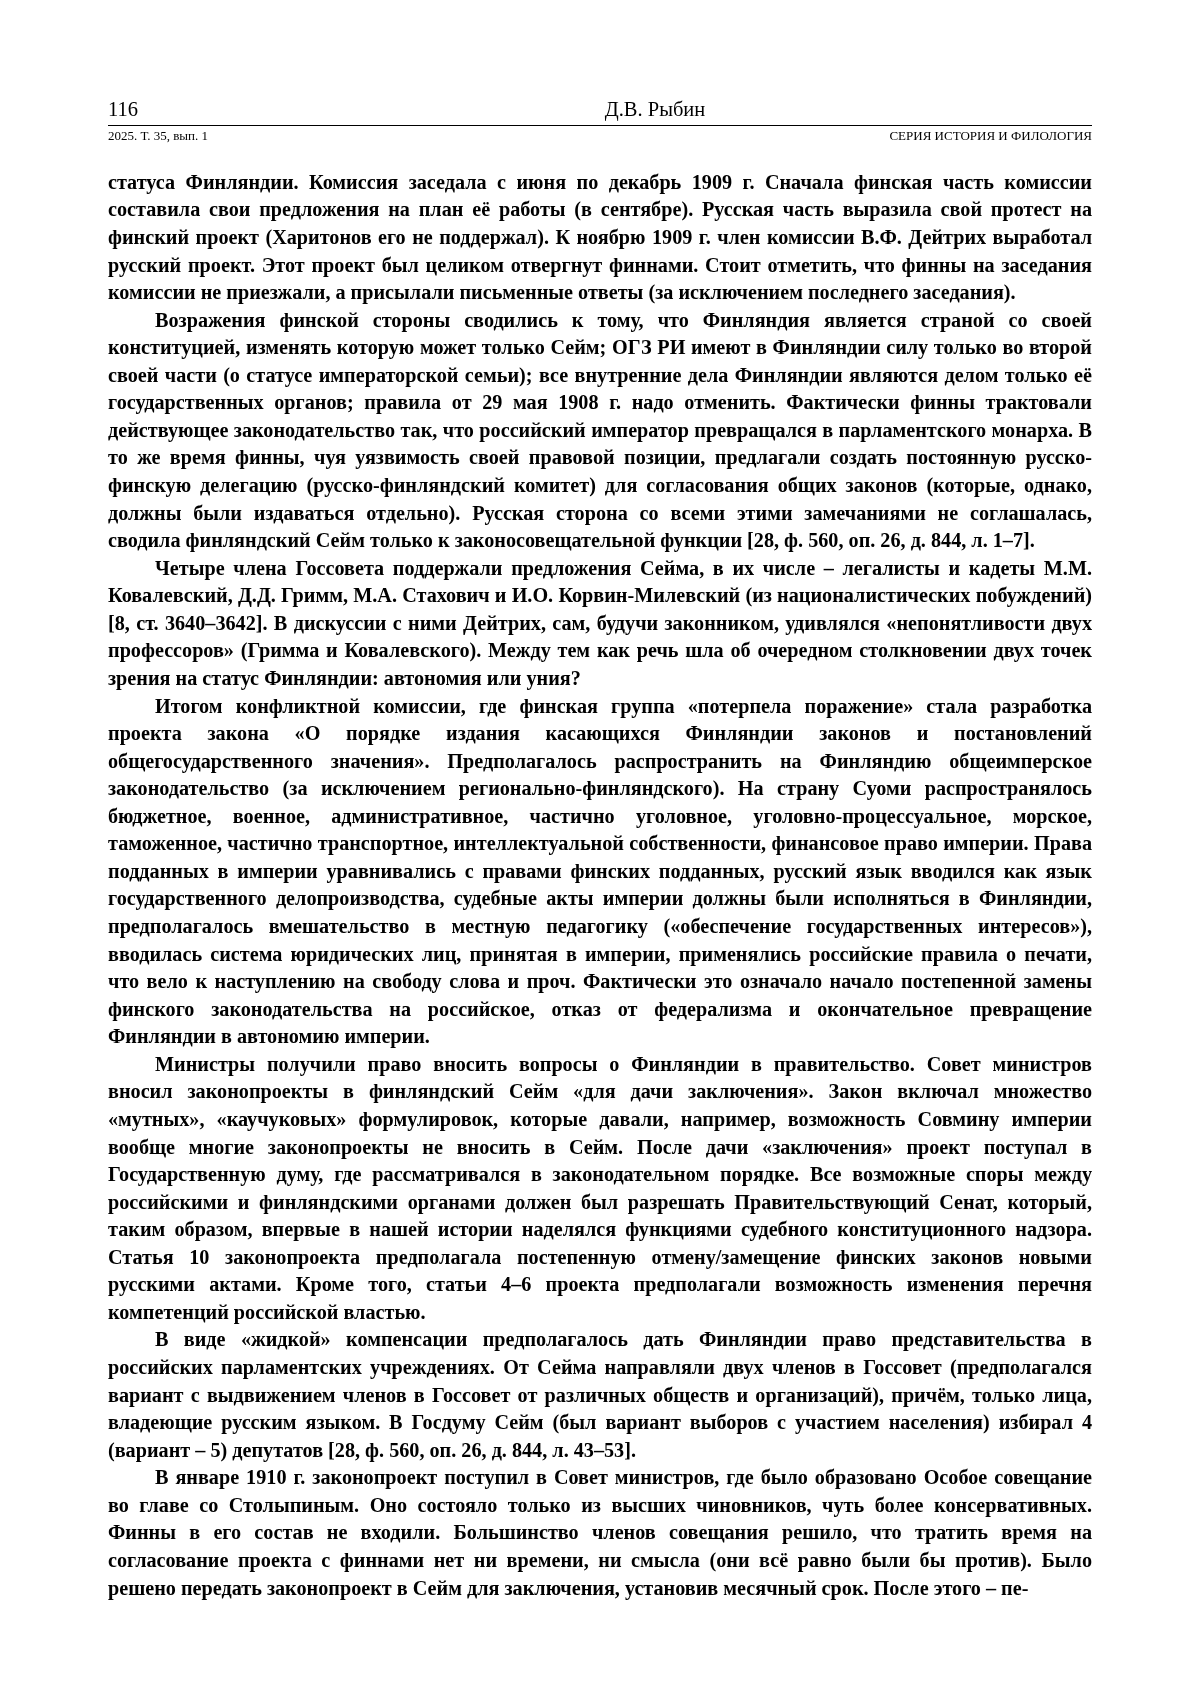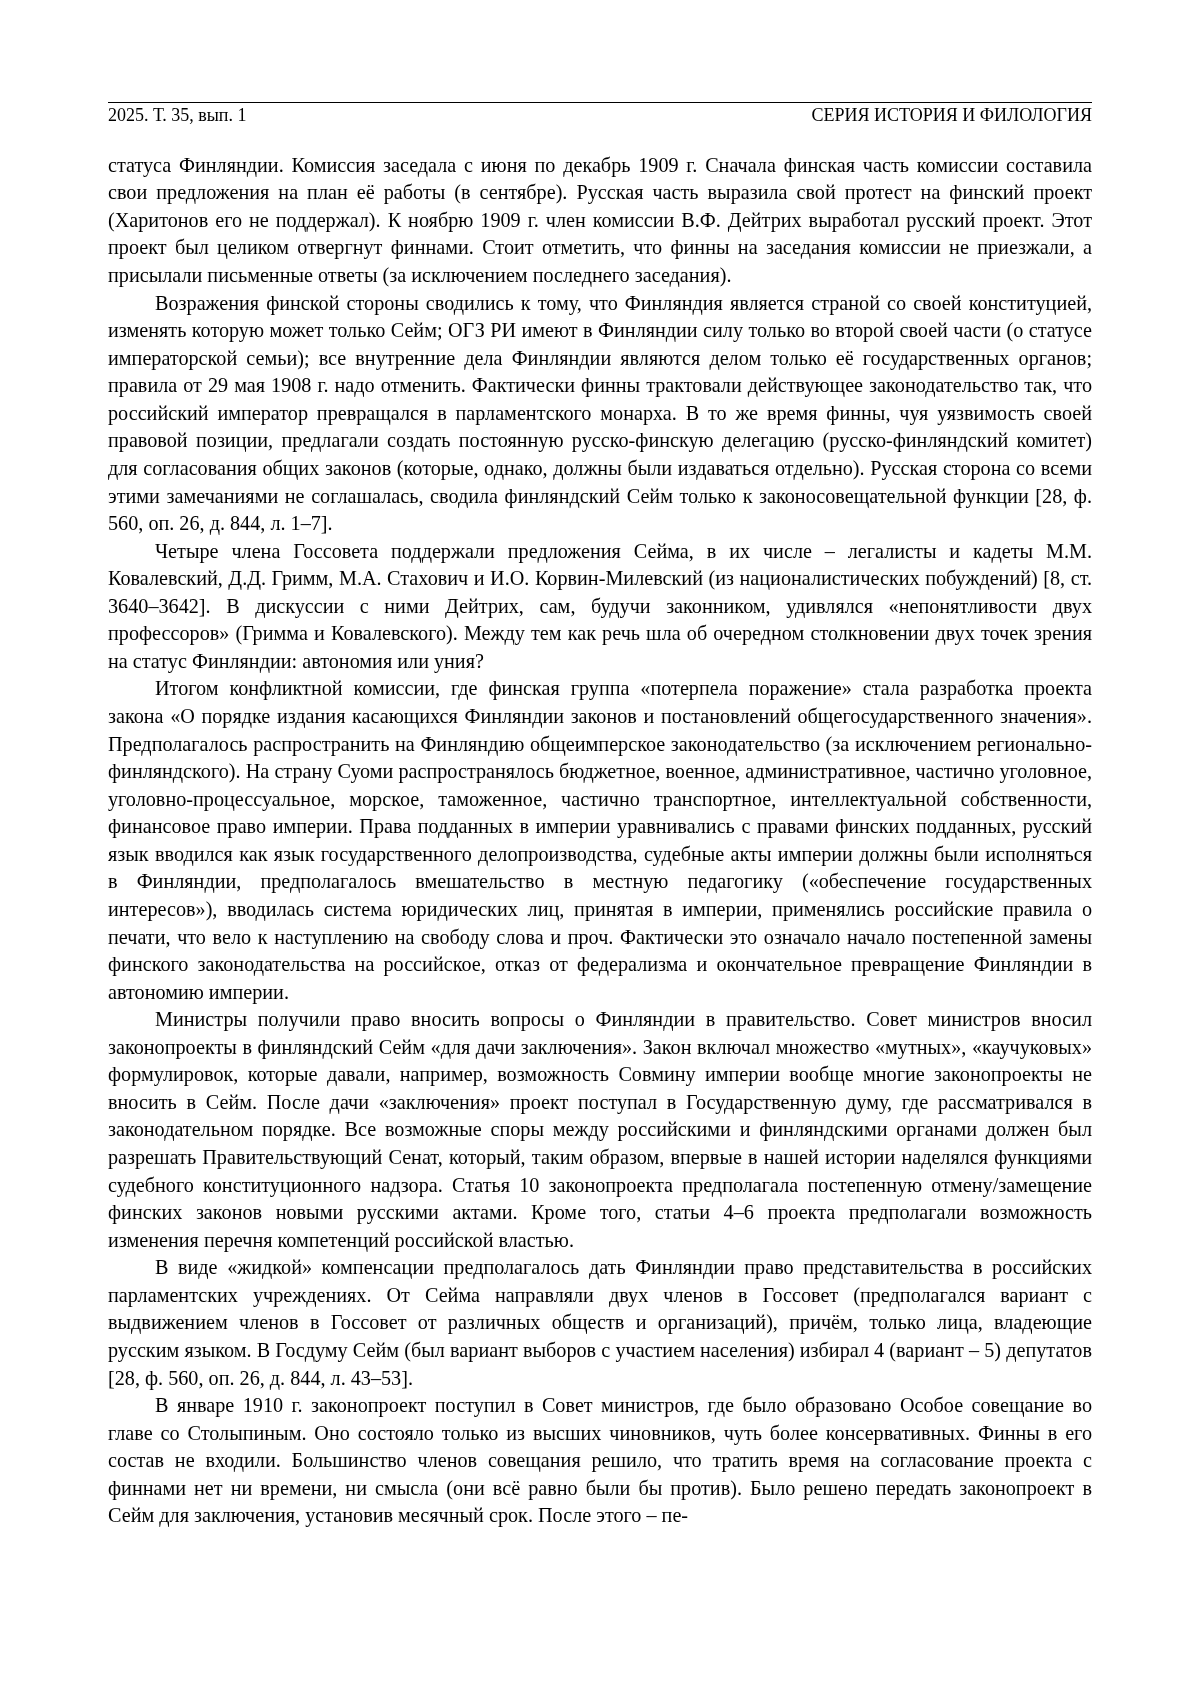--- a/index.html
+++ b/index.html
@@ -39,50 +39,55 @@
   }
   .header-rule {
     border: none;
     border-top: 1.1px solid #000;
     margin: 4px 0 3px 0;
   }
   .subheader-row {
     display: flex;
     align-items: baseline;
     justify-content: space-between;
-    font-size: 18px;
+    font-size: 13px;
     line-height: 1.1;
     margin: 0 0 26px 0;
   }
   .journal-issue {
     text-align: left;
   }
   .journal-series {
     text-align: center;
   }
   .body-text {
     font-size: 20.2px;
     line-height: 1.365;
     text-align: justify;
     text-justify: inter-word;
     hyphens: manual;
+    font-weight: bold;
   }
   .body-text p {
     margin: 0;
     text-indent: 47px;
   }
   .body-text p.no-indent {
     text-indent: 0;
   }
 </style>
 </head>
 <body>
 
 <div class="page">
 
+  <div class="header-row">
+    <span class="page-number">116</span>
+    <span class="header-author">Д.В. Рыбин</span>
+  </div>
 
   <hr class="header-rule">
 
   <div class="subheader-row">
     <span class="journal-issue">2025. Т. 35, вып. 1</span>
     <span class="journal-series">СЕРИЯ ИСТОРИЯ И ФИЛОЛОГИЯ</span>
   </div>
 
   <div class="body-text">
     <p class="no-indent">статуса Финляндии. Комиссия заседала с июня по декабрь 1909 г. Сначала финская часть комиссии составила свои предложения на план её работы (в сентябре). Русская часть выразила свой протест на финский проект (Харитонов его не поддержал). К ноябрю 1909 г. член комиссии В.Ф. Дейтрих выработал русский проект. Этот проект был целиком отвергнут финнами. Стоит отметить, что финны на заседания комиссии не приезжали, а присылали письменные ответы (за исключением последнего заседания).</p>

